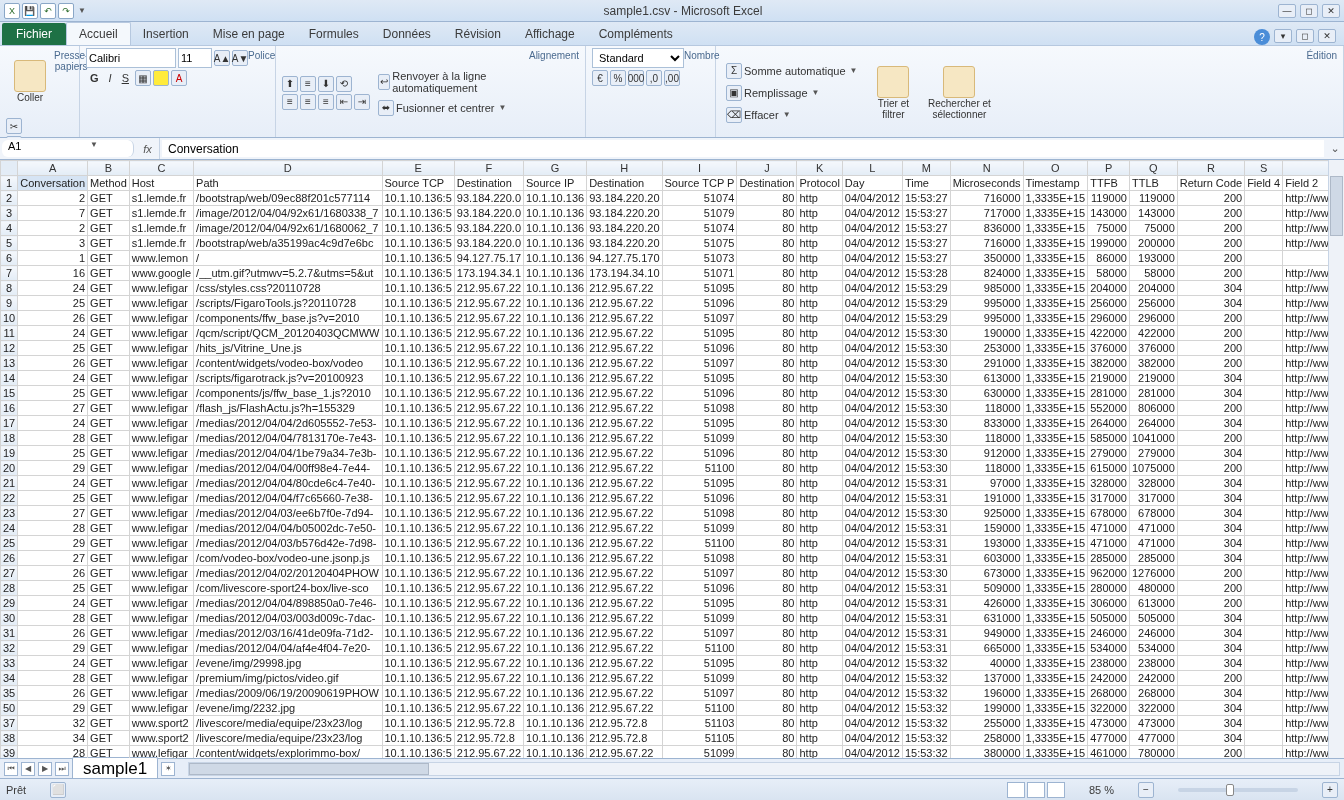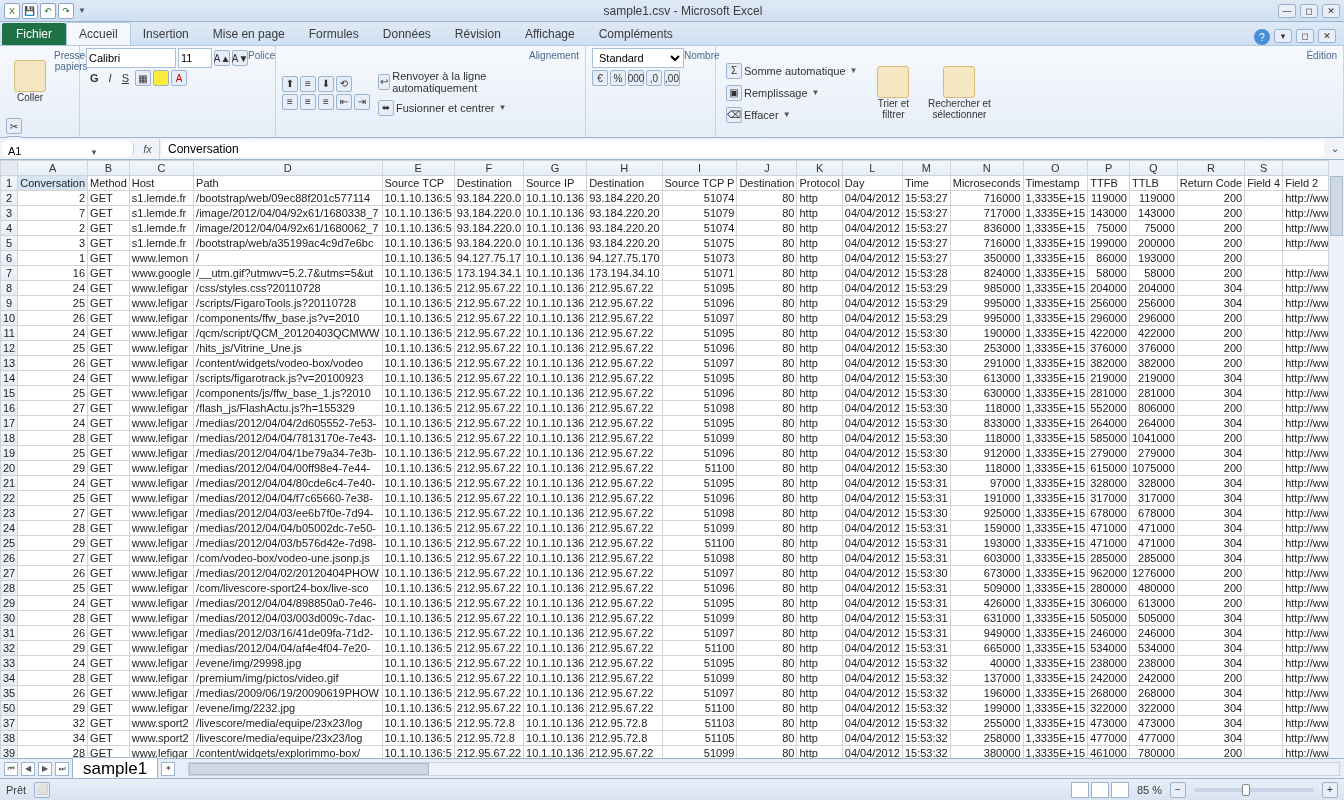--- a/index.html
+++ b/index.html
@@ -28,21 +28,21 @@
   .ico32 { width:32px; height:32px; background:#f6e7c3; border:1px solid #d8b97a; border-radius:3px; }
   .ico16 { width:16px; height:16px; background:#e8eef7; border:1px solid #9db4d1; border-radius:2px; display:inline-flex;align-items:center;justify-content:center;font-size:10px;color:#333; }
   .sel { height:20px; border:1px solid #abc0d8; background:#fff; font-size:11px; padding:0 2px; }
   .font-name { width:90px; }
   .font-size { width:34px; }
   .row { display:flex; gap:2px; align-items:center; }
   .stack { display:flex; flex-direction:column; gap:2px; }
   .dd { font-size:8px; color:#555; padding:0 2px; }
   
   .fx-bar { height:22px; border-bottom:1px solid #9db4d1; display:flex; align-items:stretch; background:#f0f4fa; }
-  .name-box { width:132px; border-right:1px solid #c7d4e5; display:flex; align-items:flex-end; padding:0 6px; background:#fff; margin:2px;border-radius:6px; }
+  .name-box { width:132px; border-right:1px solid #c7d4e5; display:flex; align-items:flex-start; padding:0 6px; background:#fff; margin:2px;border-radius:6px; }
   .name-box input { border:none; width:80px; font-size:11px; outline:none; }
   .fx { width:24px; display:flex; align-items:center; justify-content:center; font-style:italic; color:#555; border-right:1px solid #c7d4e5; }
   .formula-input { flex:1; background:#fff; margin:2px; border:none; padding:0 6px; font-size:12px; outline:none; }
   .fx-expand { width:18px; display:flex;align-items:center;justify-content:center;color:#555; }
   
   .sheet-area { flex:1; display:flex; overflow:hidden; position:relative; }
   .grid { flex:1; overflow:hidden; font-size:11px; color:#222; }
   table.sheet { border-collapse:collapse; table-layout:fixed; }
   table.sheet th, table.sheet td { border:1px solid #d4d4d4; height:15px; padding:0 2px; white-space:nowrap; overflow:hidden; }
   table.sheet thead th { background:linear-gradient(#f5f8fc,#e3ecf6); color:#333; font-weight:normal; text-align:center; position:sticky; top:0; }
@@ -52,21 +52,21 @@
   td.sel, th.sel { background:#d6e4f4 !important; }
   thead th.colA { background:#f7d89a; }
   tbody tr.r1 td.colA { background:#fce9bf; }
   
   .sheet-tabs { height:20px; background:#e7eef8; border-top:1px solid #9db4d1; display:flex; align-items:center; padding:0 4px; gap:3px; }
   .nav-btn { width:14px; height:14px; border:1px solid #9db4d1; background:#fff; font-size:8px; display:flex;align-items:center;justify-content:center;color:#555; }
   .stab { background:#fff; border:1px solid #9db4d1; border-bottom:none; padding:1px 10px; font-size:17px; border-radius:2px 2px 0 0; }
   .scroll-h { flex:1; margin-left:10px; height:14px; background:#eef2f8; border:1px solid #c7d4e5; position:relative; }
   .scroll-h .thumb { position:absolute; left:0; top:0; bottom:0; width:240px; background:#cfd9e6; border:1px solid #aeb9c8; }
   
-  .status { height:22px; background:linear-gradient(#e7eef8,#d9e4f1); border-top:1px solid #9db4d1; display:flex; align-items:center; padding:0 6px; font-size:11px; color:#3b3b3b; gap:8px; }
+  .status { height:22px; background:linear-gradient(#e7eef8,#d9e4f1); border-top:1px solid #9db4d1; display:flex; align-items:center; padding:0 6px; font-size:11px; color:#3b3b3b; gap:24px; }
   .status .spacer { flex:1; }
   .view-btns { display:flex; gap:2px; }
   .vbtn { width:18px; height:16px; border:1px solid #9db4d1; background:#fff; }
   .zoom-slider { width:120px; height:4px; background:#c7d4e5; position:relative; border-radius:2px; }
   .zoom-slider .zthumb { position:absolute; left:48px; top:-4px; width:8px; height:12px; background:#fff; border:1px solid #888; border-radius:2px; }
   .scroll-v { position:absolute; right:0; top:0; bottom:0; width:16px; background:#eef2f8; border-left:1px solid #c7d4e5; }
   .scroll-v .thumb { position:absolute; top:16px; left:1px; right:1px; height:60px; background:#cfd9e6; border:1px solid #aeb9c8; }
 </style>
 </head>
 <body>

